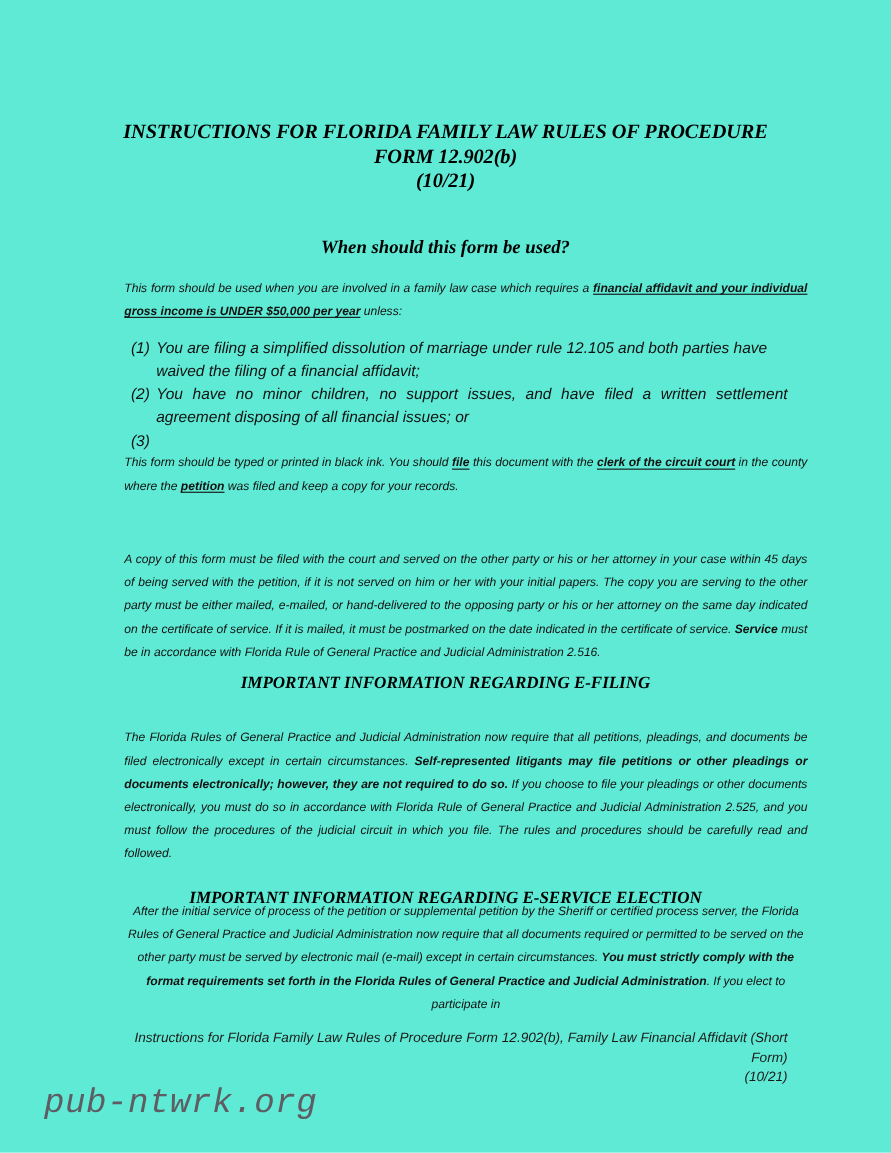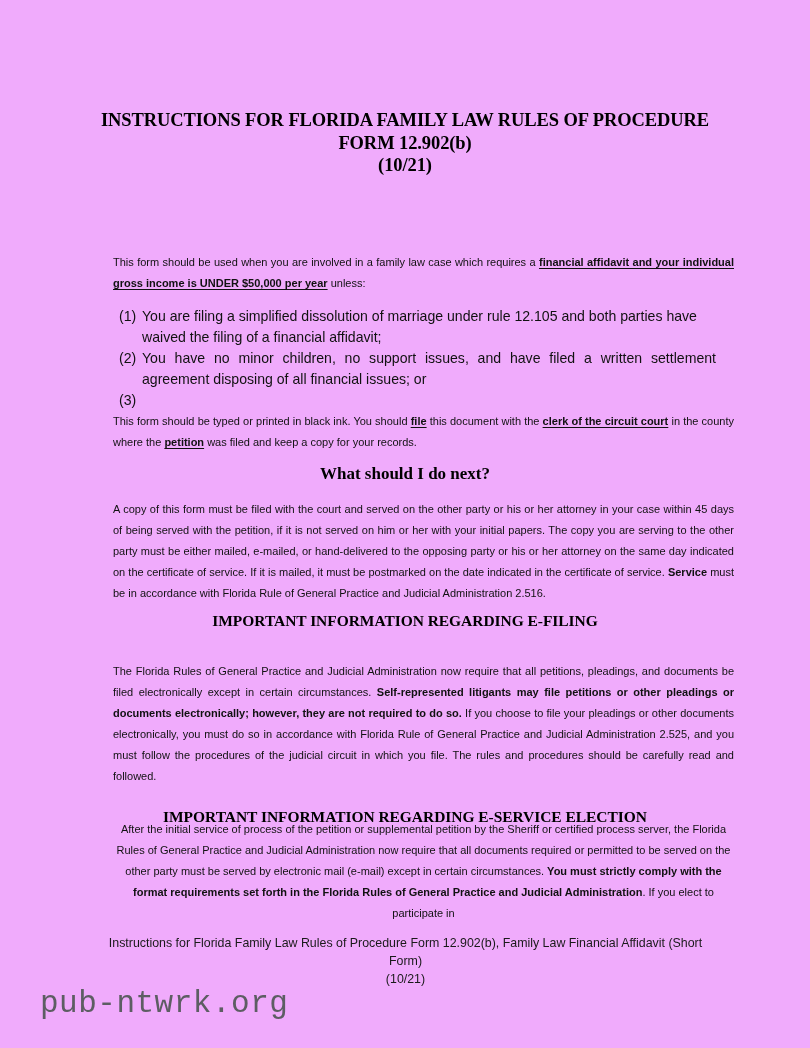--- a/index.html
+++ b/index.html
@@ -6,21 +6,22 @@
   html, body {
     width:810px; height:1048px;
     background:#ffffff;
     font-family:"Liberation Sans", sans-serif;
     color:#000000;
     overflow:hidden;
   }
   .page {
     position:relative;
     width:810px; height:1048px;
-    background:#f0abfc;
+    background:#5eead4;
+    font-style:italic;
   }
 
   
   .title-block {
     position:absolute;
     left:95px; top:109px; width:620px;
     text-align:center;
     font-family:"Liberation Serif", serif;
     font-weight:bold;
     font-size:18.5px;
@@ -78,21 +79,21 @@
   .li.left { text-align:left; }
 
   
   .footer {
     position:absolute;
     left:95px; top:934px; width:621px;
     font-family:"Liberation Sans", sans-serif;
     font-size:12.4px;
     line-height:18px;
     color:#1a1a1a;
-    text-align:center;
+    text-align:right;
   }
 
   
   .watermark {
     position:absolute;
     left:40px; top:987px;
     font-family:"Liberation Mono", monospace;
     font-size:31px;
     line-height:34px;
     letter-spacing:0.5px;
@@ -104,20 +105,21 @@
 <body>
 
 <div class="page">
 
   <div class="title-block">
     <div>INSTRUCTIONS FOR FLORIDA FAMILY LAW RULES OF PROCEDURE</div>
     <div>FORM 12.902(b)</div>
     <div>(10/21)</div>
   </div>
 
+  <div class="sec-head q" style="top:215px;">When should this form be used?</div>
 
   <div class="para just" style="top:252px;">
     <span>This form should be used when you are involved in a family law case which requires a </span><u class="bu">financial affidavit and your individual gross income is UNDER $50,000 per year</u><span> unless:</span>
   </div>
 
   <div class="list" style="top:306px;">
     <div class="li left">
       <span class="num">(1)</span>
       <span>You are filing a simplified dissolution of marriage under rule 12.105 and both parties have waived the filing of a financial affidavit;</span>
     </div>
@@ -127,21 +129,20 @@
     </div>
     <div class="li left">
       <span class="num">(3)</span>
     </div>
   </div>
 
   <div class="para just" style="top:411px;">
     <span>This form should be typed or printed in black ink.  You should </span><u class="bu">file</u><span> this document with the </span><u class="bu">clerk of the circuit court</u><span> in the county where the </span><u class="bu">petition</u><span> was filed and keep a copy for your records.</span>
   </div>
 
-  <div class="sec-head q" style="top:464px;">What should I do next?</div>
 
   <div class="para just" style="top:499px;">
     <span>A copy of this form must be filed with the court and served on the other party or his or her attorney in your case within 45 days of being served with the petition, if it is not served on him or her with your initial papers. The copy you are serving to the other party must be either mailed, e-mailed, or hand-delivered to the opposing party or his or her attorney on the same day indicated on the certificate of service. If it is mailed, it must be postmarked on the date indicated in the certificate of service. </span><b>Service</b><span> must be in accordance with Florida Rule of General Practice and Judicial Administration 2.516.</span>
   </div>
 
   <div class="sec-head caps" style="top:612px;">IMPORTANT INFORMATION REGARDING E-FILING</div>
 
   <div class="para just" style="top:661px;">
     <span>The Florida Rules of General Practice and Judicial Administration now require that all petitions, pleadings, and documents be filed electronically except in certain circumstances. </span><b>Self-represented litigants may file petitions or other pleadings or documents electronically; however, they are not required to do so.</b><span> If you choose to file your pleadings or other documents electronically, you must do so in accordance with Florida Rule of General Practice and Judicial Administration 2.525, and you must follow the procedures of the judicial circuit in which you file. The rules and procedures should be carefully read and followed.</span>
   </div>

